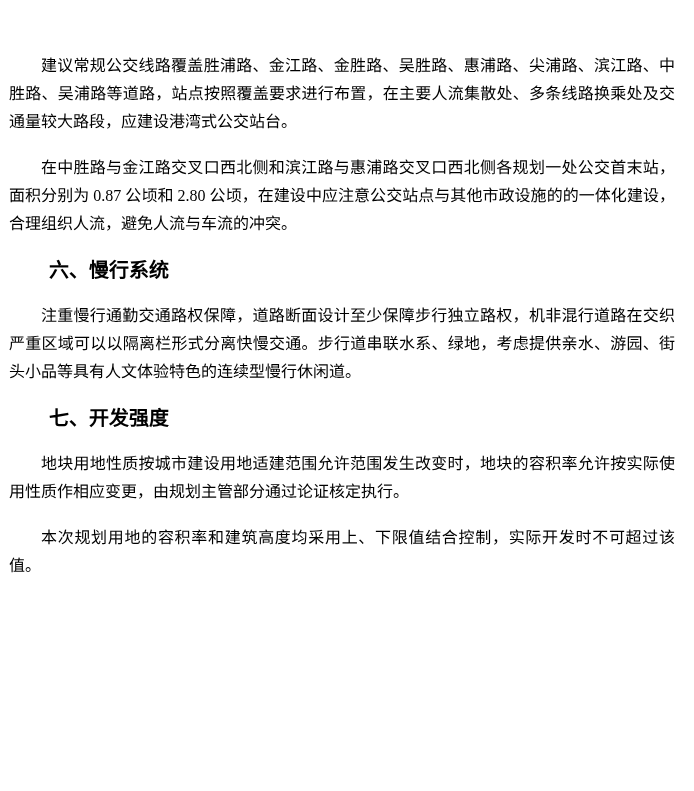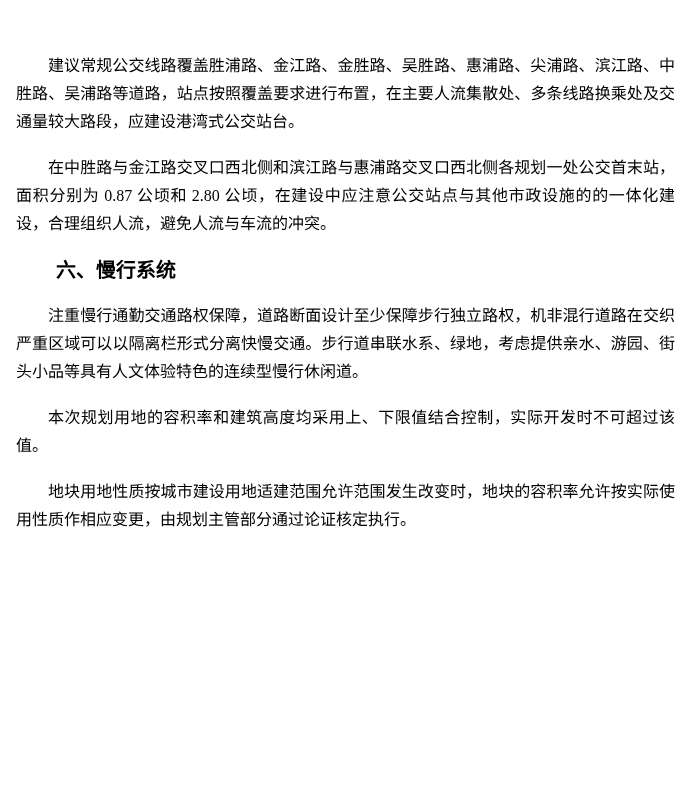--- a/index.html
+++ b/index.html
@@ -6,21 +6,21 @@
     margin: 0;
     padding: 0;
     background: #ffffff;
   }
   .page {
     position: relative;
     width: 694px;
     height: 791px;
     box-sizing: border-box;
     background: #ffffff;
-    padding: 52px 19px 0 16px;
+    padding: 52px 19px 0 9px;
     overflow: hidden;
     color: #000000;
     font-family: "Liberation Serif", "DejaVu Serif", serif;
     font-size: 16px;
     line-height: 28px;
   }
   .para {
     margin: 0 0 18px 0;
     text-align: justify;
     text-indent: 2em;
@@ -41,17 +41,18 @@
 <div class="page">
   <p class="para">建议常规公交线路覆盖胜浦路、金江路、金胜路、吴胜路、惠浦路、尖浦路、滨江路、中胜路、吴浦路等道路，站点按照覆盖要求进行布置，在主要人流集散处、多条线路换乘处及交通量较大路段，应建设港湾式公交站台。</p>
 
   <p class="para">在中胜路与金江路交叉口西北侧和滨江路与惠浦路交叉口西北侧各规划一处公交首末站，面积分别为 0.87 公顷和 2.80 公顷，在建设中应注意公交站点与其他市政设施的的一体化建设，合理组织人流，避免人流与车流的冲突。</p>
 
   <h2 class="heading">六、慢行系统</h2>
 
   <p class="para">注重慢行通勤交通路权保障，道路断面设计至少保障步行独立路权，机非混行道路在交织严重区域可以以隔离栏形式分离快慢交通。步行道串联水系、绿地，考虑提供亲水、游园、街头小品等具有人文体验特色的连续型慢行休闲道。</p>
 
 
+  <h2 class="heading">七、开发强度</h2>
+
+  <p class="para">地块用地性质按城市建设用地适建范围允许范围发生改变时，地块的容积率允许按实际使用性质作相应变更，由规划主管部分通过论证核定执行。</p>
 
   <p class="para">本次规划用地的容积率和建筑高度均采用上、下限值结合控制，实际开发时不可超过该值。</p>
-
-  <p class="para">地块用地性质按城市建设用地适建范围允许范围发生改变时，地块的容积率允许按实际使用性质作相应变更，由规划主管部分通过论证核定执行。</p>
 </div>
 
 </body></html>

